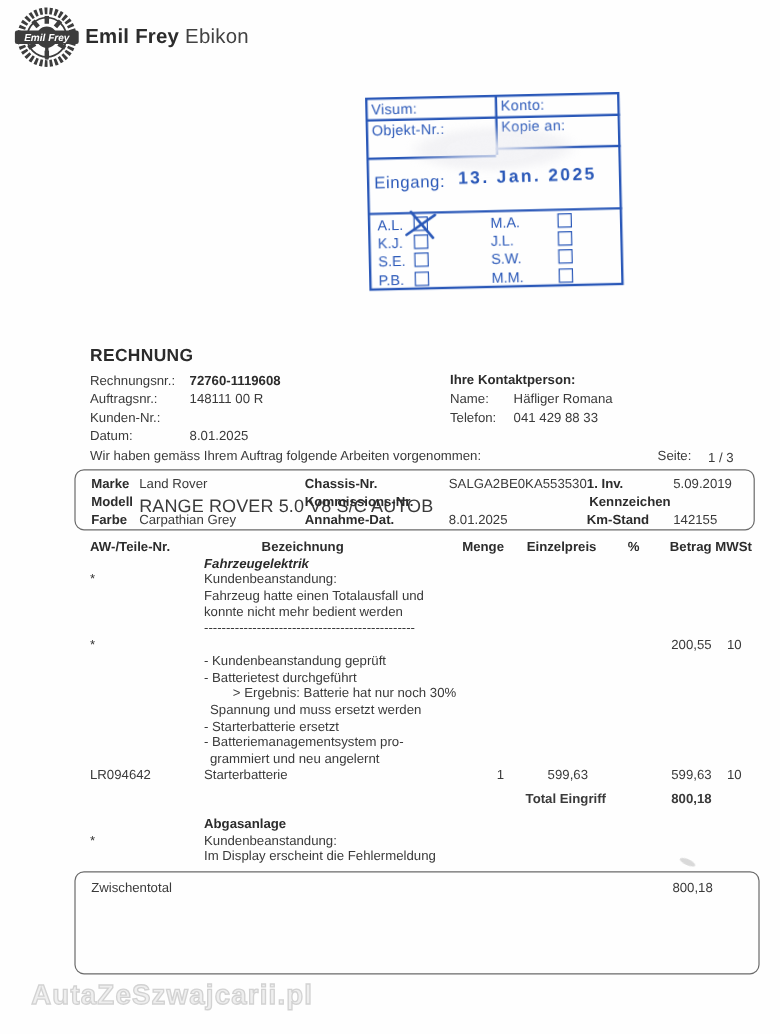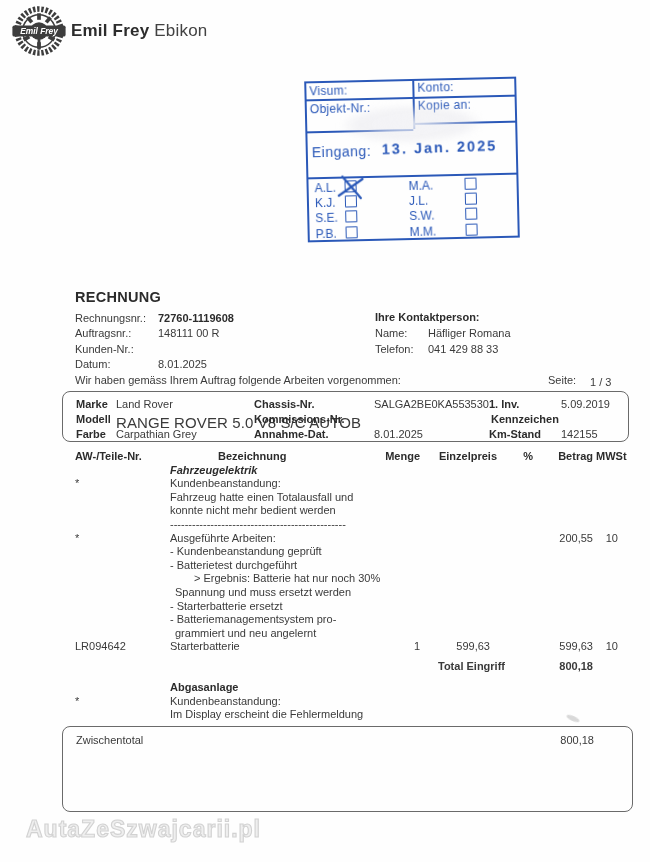--- a/index.html
+++ b/index.html
@@ -192,21 +192,20 @@
         <span class="cell" style="left: 170px; width: 228px;">Fahrzeug hatte einen Totalausfall und</span>
       </div>
       <div class="item-row" style="top: 504.4px;">
         <span class="cell" style="left: 170px; width: 228px;">konnte nicht mehr bedient werden</span>
       </div>
       <div class="item-row" style="top: 518px;">
         <span class="cell" style="left: 170px; width: 228px;">------------------------------------------------</span>
       </div>
       <div class="item-row" style="top: 531.6px;">
         <span class="cell" style="left: 75px; width: 90px;">*</span>
-        <span class="cell" style="left: 170px; width: 228px;">Ausgeführte Arbeiten:</span>
         <span class="cell right" style="left: 533px; width: 60px;">200,55</span>
         <span class="cell right" style="left: 596px; width: 22px;">10</span>
       </div>
       <div class="item-row" style="top: 545.2px;">
         <span class="cell" style="left: 170px; width: 228px;">- Kundenbeanstandung geprüft</span>
       </div>
       <div class="item-row" style="top: 558.8px;">
         <span class="cell" style="left: 170px; width: 228px;">- Batterietest durchgeführt</span>
       </div>
       <div class="item-row" style="top: 572.4px; margin-left: 24px;">

